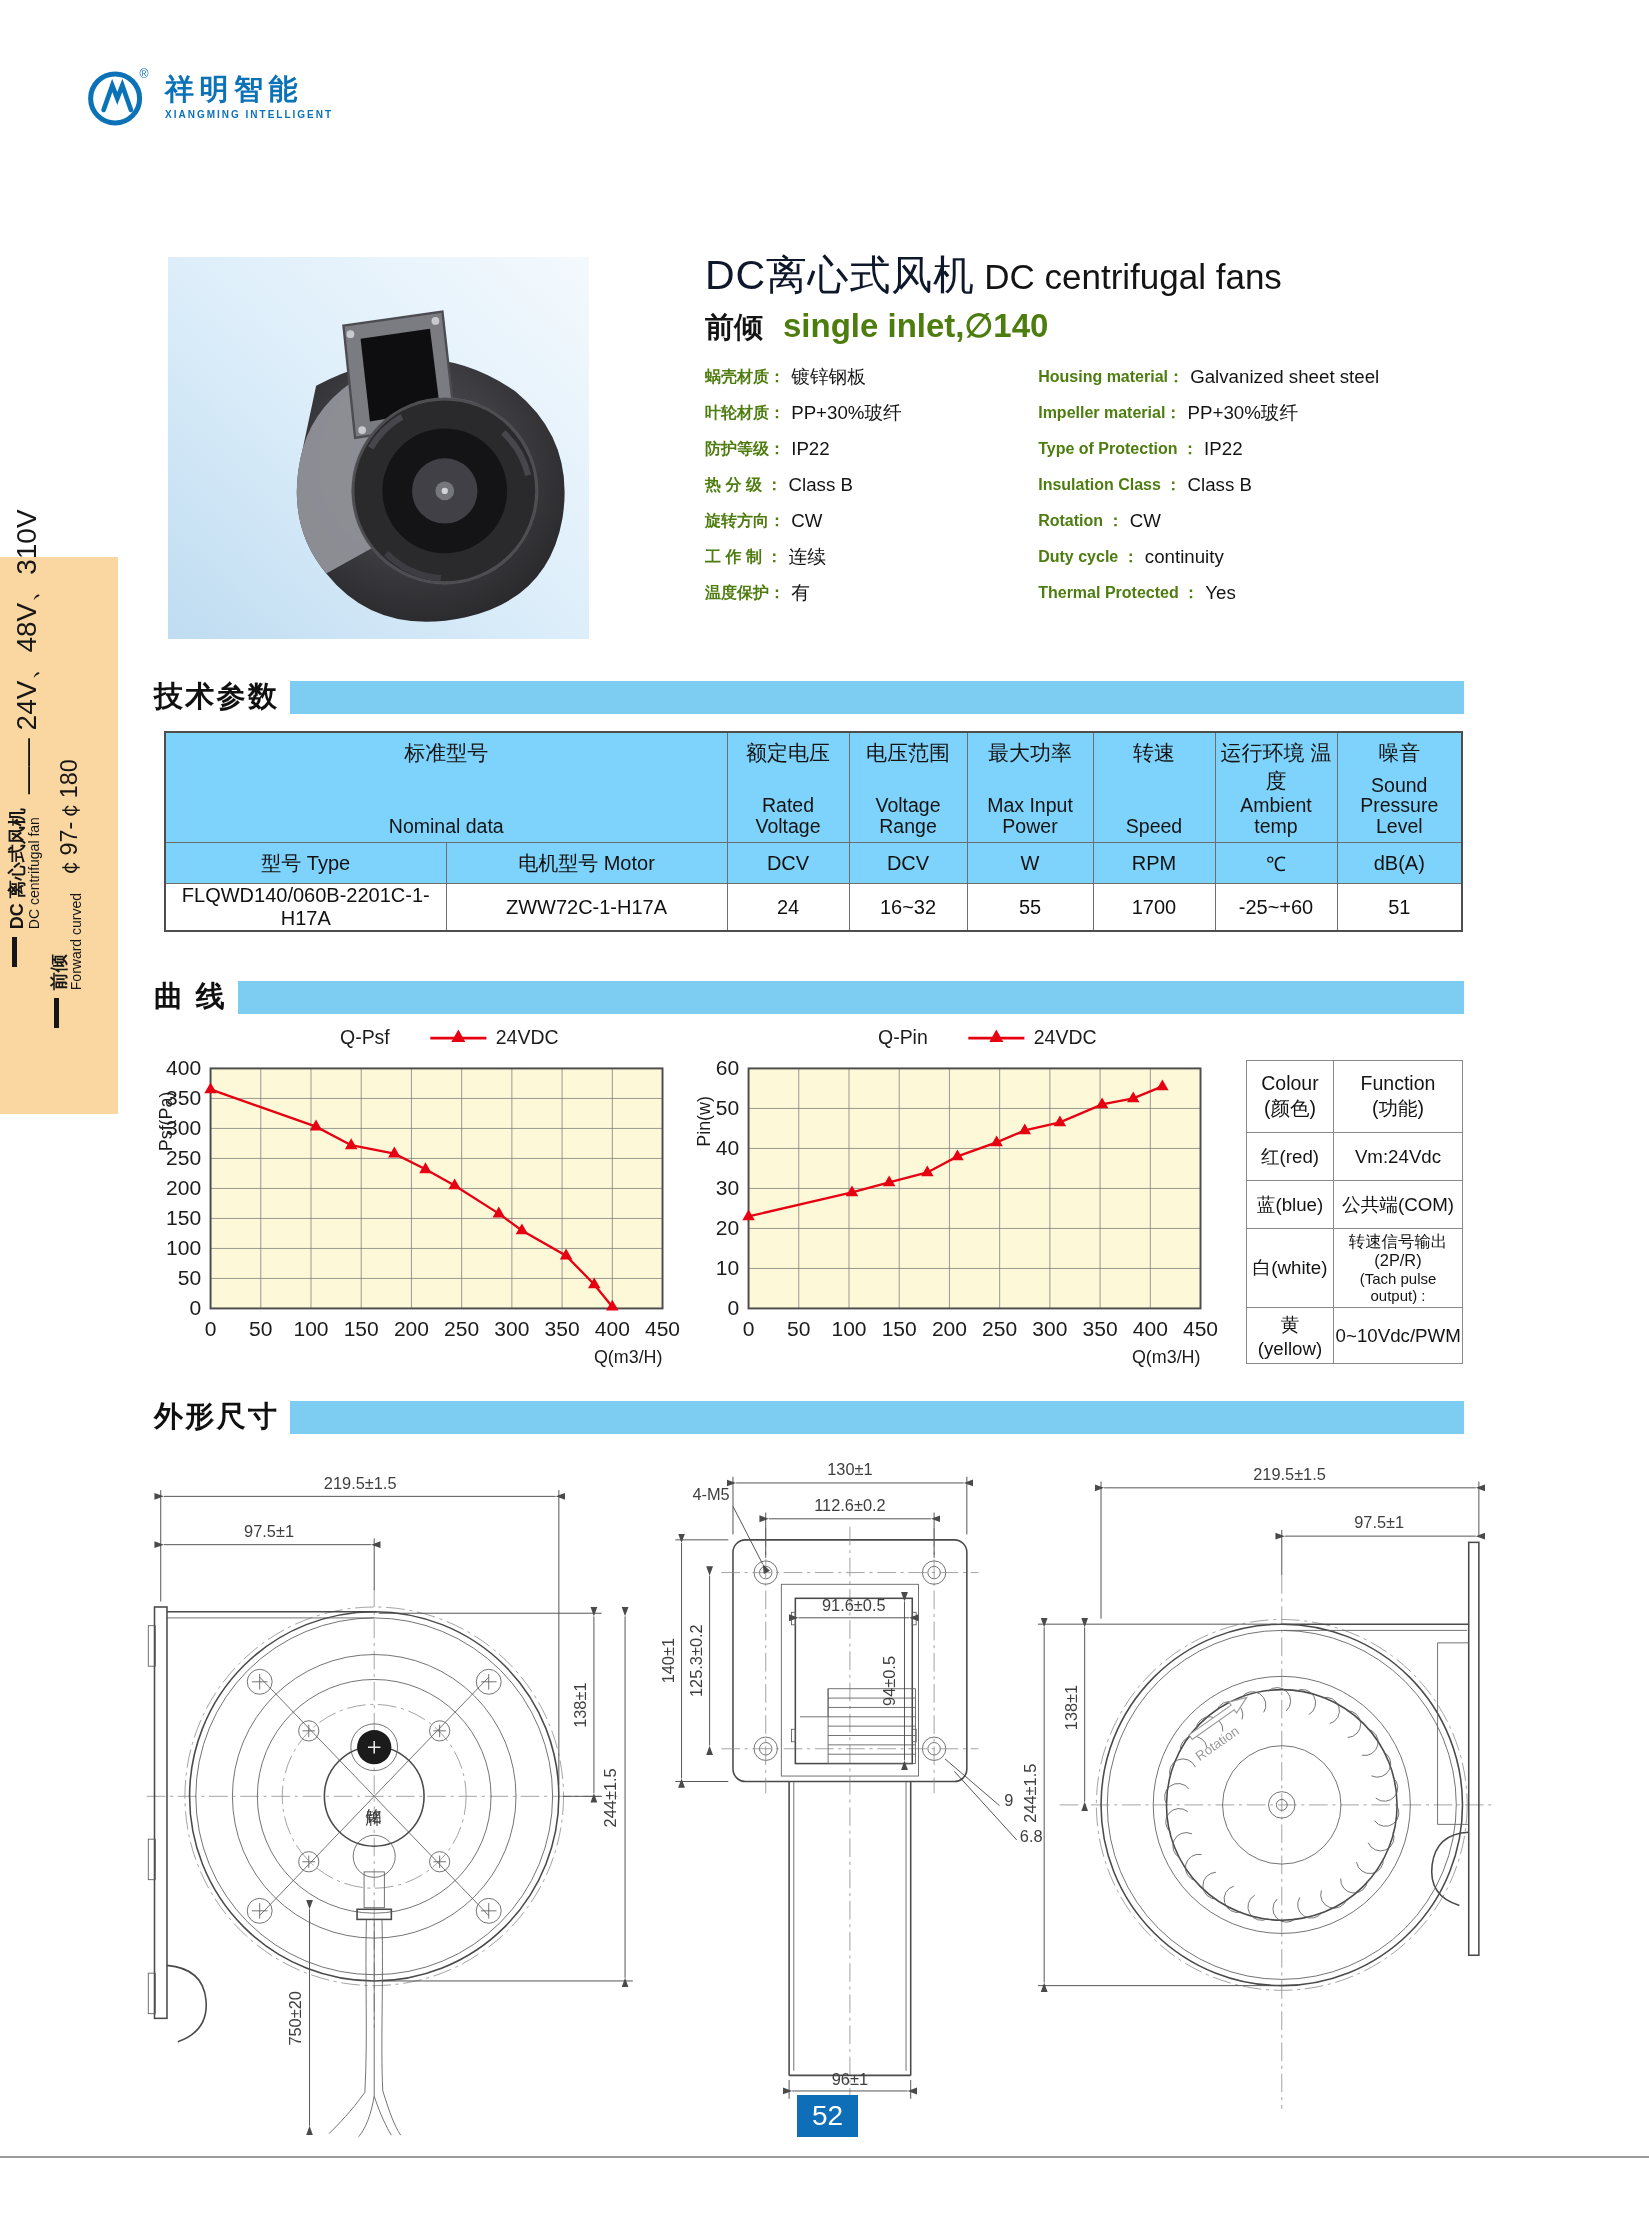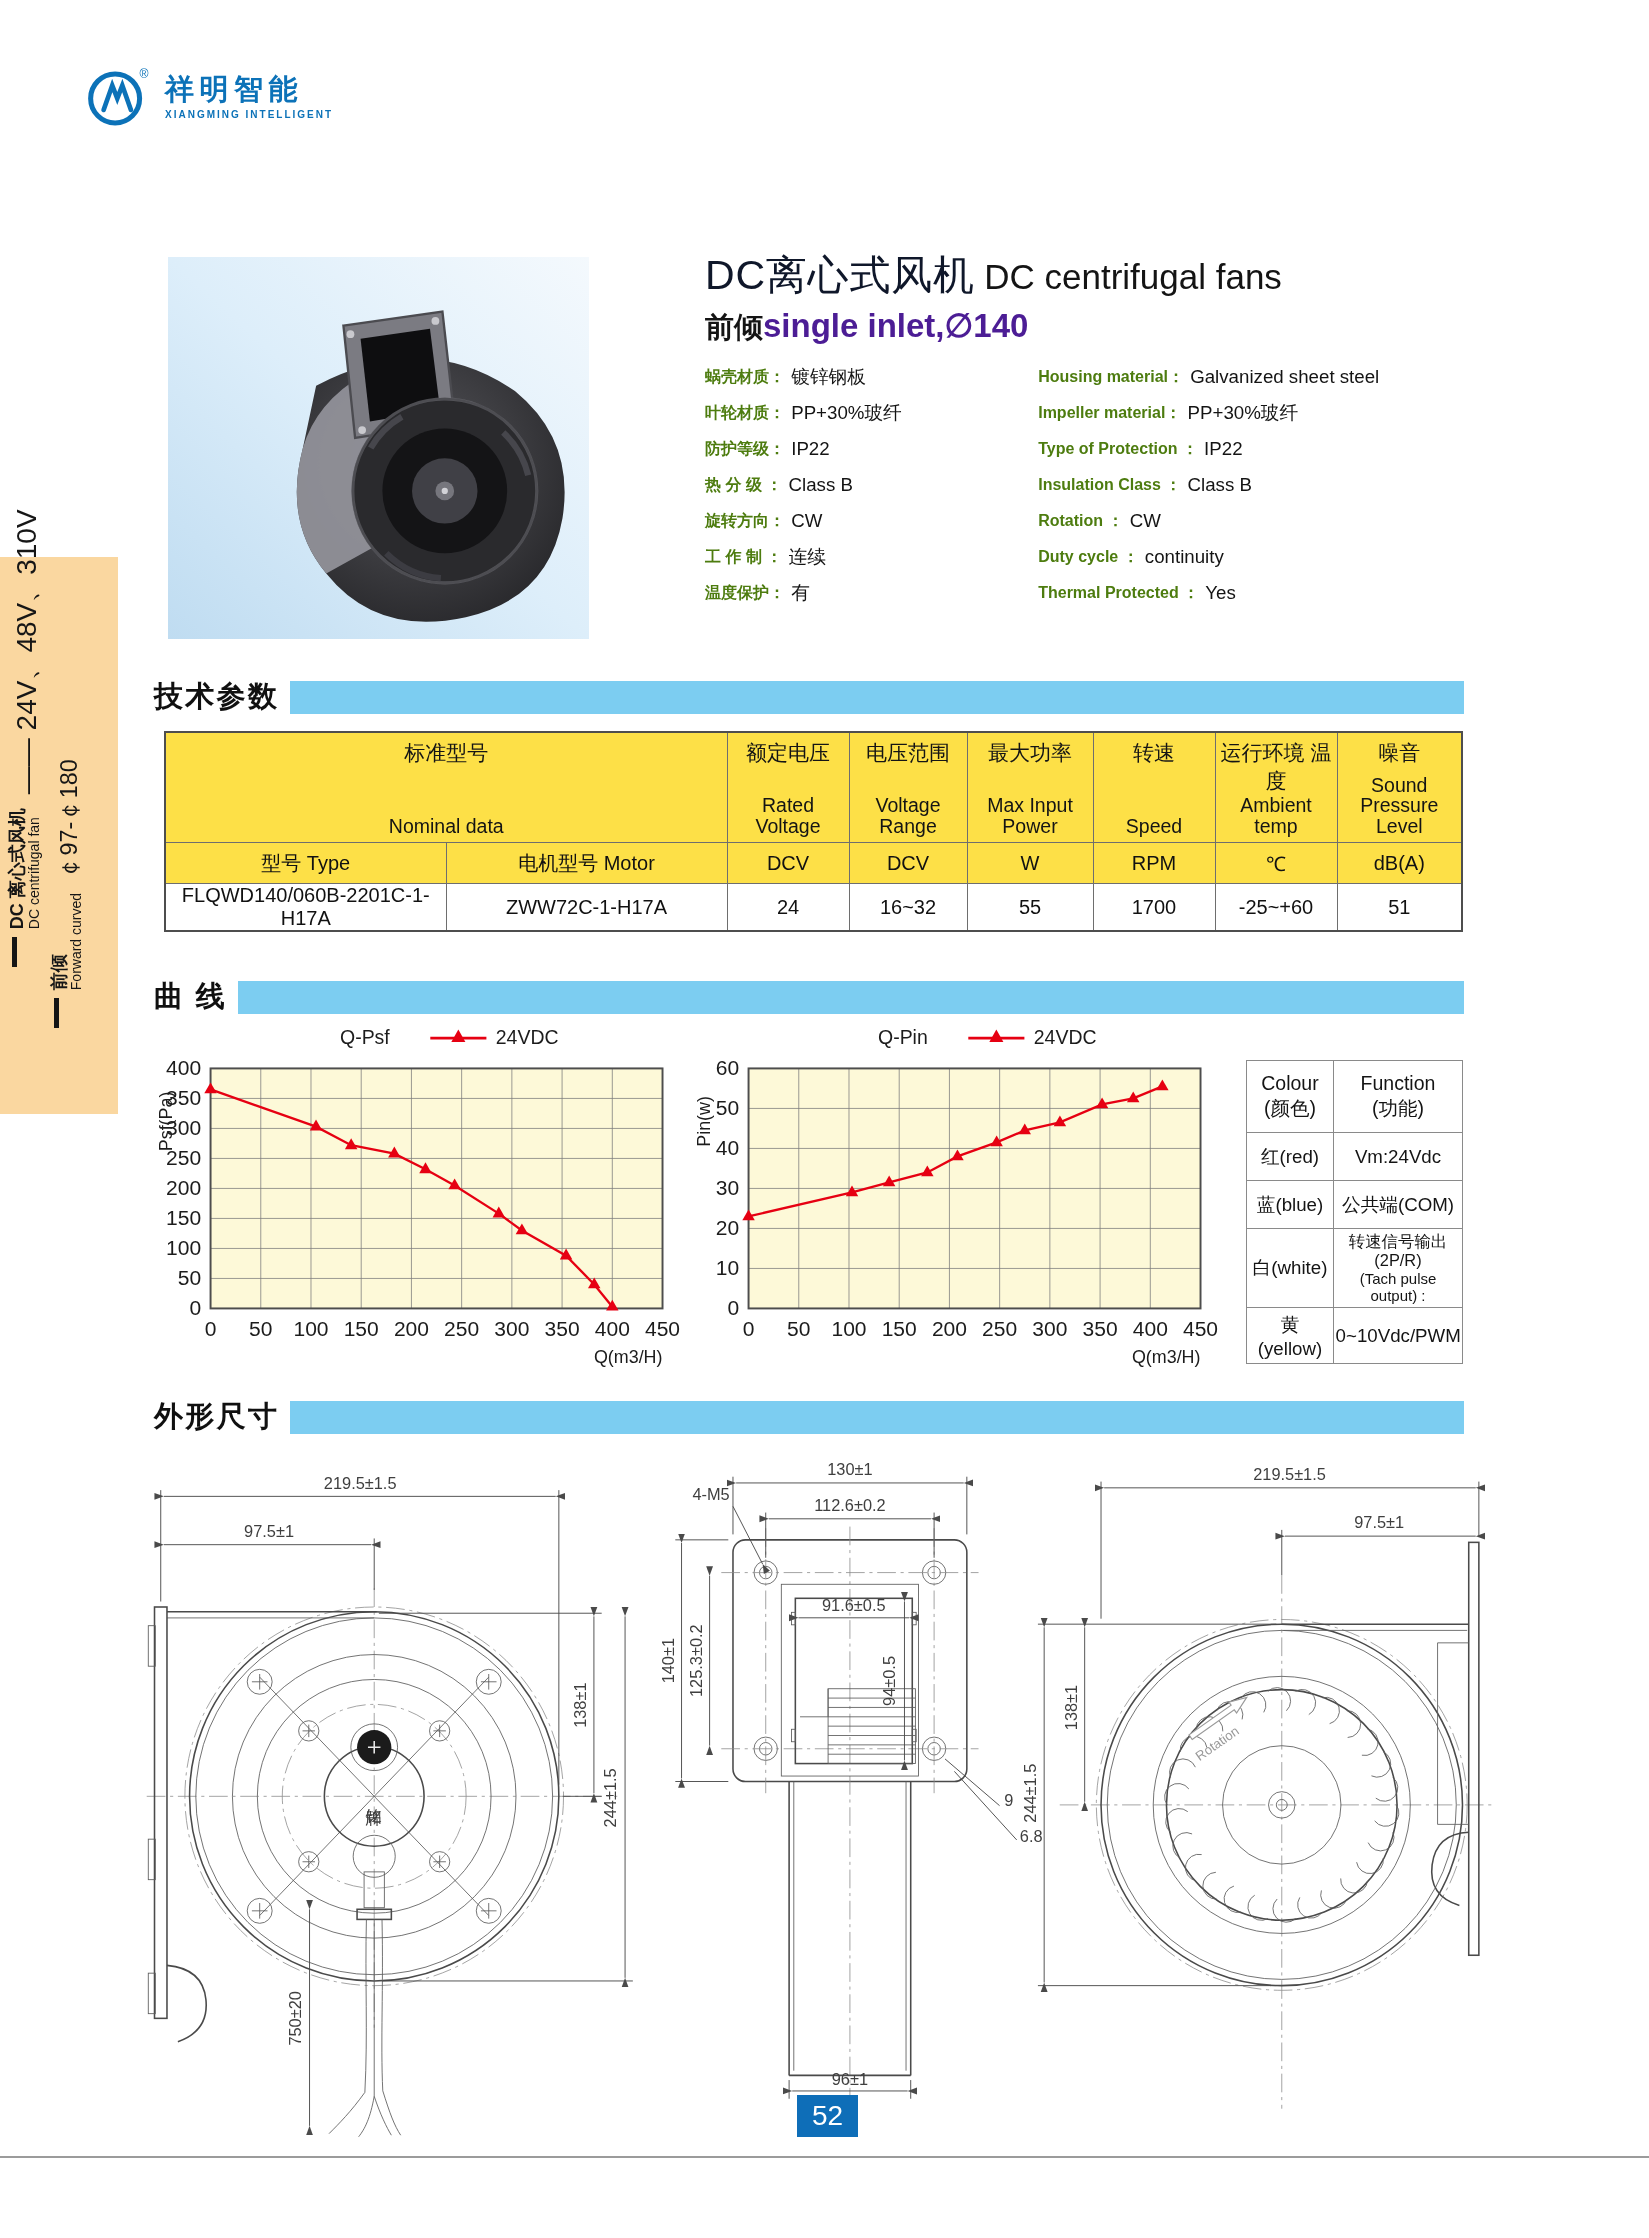--- a/index.html
+++ b/index.html
@@ -23,40 +23,40 @@
   .sb-en{font-size:14px;color:#161616}
   .sb-big{font-size:28px;color:#161616;margin-top:0}
   .sb-big2{font-size:23.4px;color:#161616;margin-top:3.1px}
 
   
   .title-line{left:705px;top:248px;white-space:nowrap}
   .title-cn{font-size:41px;font-weight:normal;color:#0f172a;letter-spacing:0.8px}
   .title-en{font-size:35px;font-weight:500;color:#141414;margin-left:9.4px}
   .subtitle-line{left:705px;top:306px;white-space:nowrap}
   .subtitle-cn{font-size:29px;font-weight:bold;color:#141414}
-  .subtitle-en{font-size:33px;font-weight:600;color:#4c1d95;}
+  .subtitle-en{font-size:33px;font-weight:600;color:#4d7c0f;margin-left:20px}
   .specs{left:705px;top:359px;width:779px}
   .spec-grid{display:grid;grid-template-columns:327px 1fr;column-gap:6.2px;row-gap:0}
   .spec-row{height:36px;display:flex;align-items:center;white-space:nowrap}
   .spec-label{font-size:16px;font-weight:bold;color:#4d7c0f}
   .spec-value{font-size:18.7px;color:#141414;margin-left:6.2px}
 
   
   .sec{display:flex;align-items:center}
   .sec-label{font-size:29px;font-weight:bold;color:#101010;letter-spacing:2.3px;white-space:nowrap}
   .banner{background:#7ccdf1;height:33px;flex:1;margin-left:11px}
   .sec-tech{left:154px;top:677px;width:1310px}
   .sec-curve{left:154px;top:977px;width:1310px}
   .sec-dims{left:154px;top:1397px;width:1310px}
 
   
   .param-table{left:164px;top:731px;border-collapse:collapse;width:1298px;table-layout:fixed}
   .param-table td{border:1.2px solid #6e6e6e;text-align:center;vertical-align:middle}
   .param-table{border:2.3px solid #4e4e4e}
-  .param-table tr.h1 td,.param-table tr.h2 td{background:#fde047}
+  .param-table tr.h1 td,.param-table tr.h2 td{background:#7dd3fc}
   .param-table tr.h1 td{height:81px}
   .param-table tr.h2 td{height:41px;font-size:20px}
   .param-table tr.data td{height:45px;background:#fff;font-size:20px}
   .hcell{display:flex;flex-direction:column;justify-content:space-between;height:100%;padding:6.2px 1.6px}
   .cnh{font-size:21px;color:#141414}
   .enh{font-size:19.5px;color:#141414;line-height:1.05}
   .row-model{font-size:18.7px}
 
   
   .chart-svg{background:transparent}

